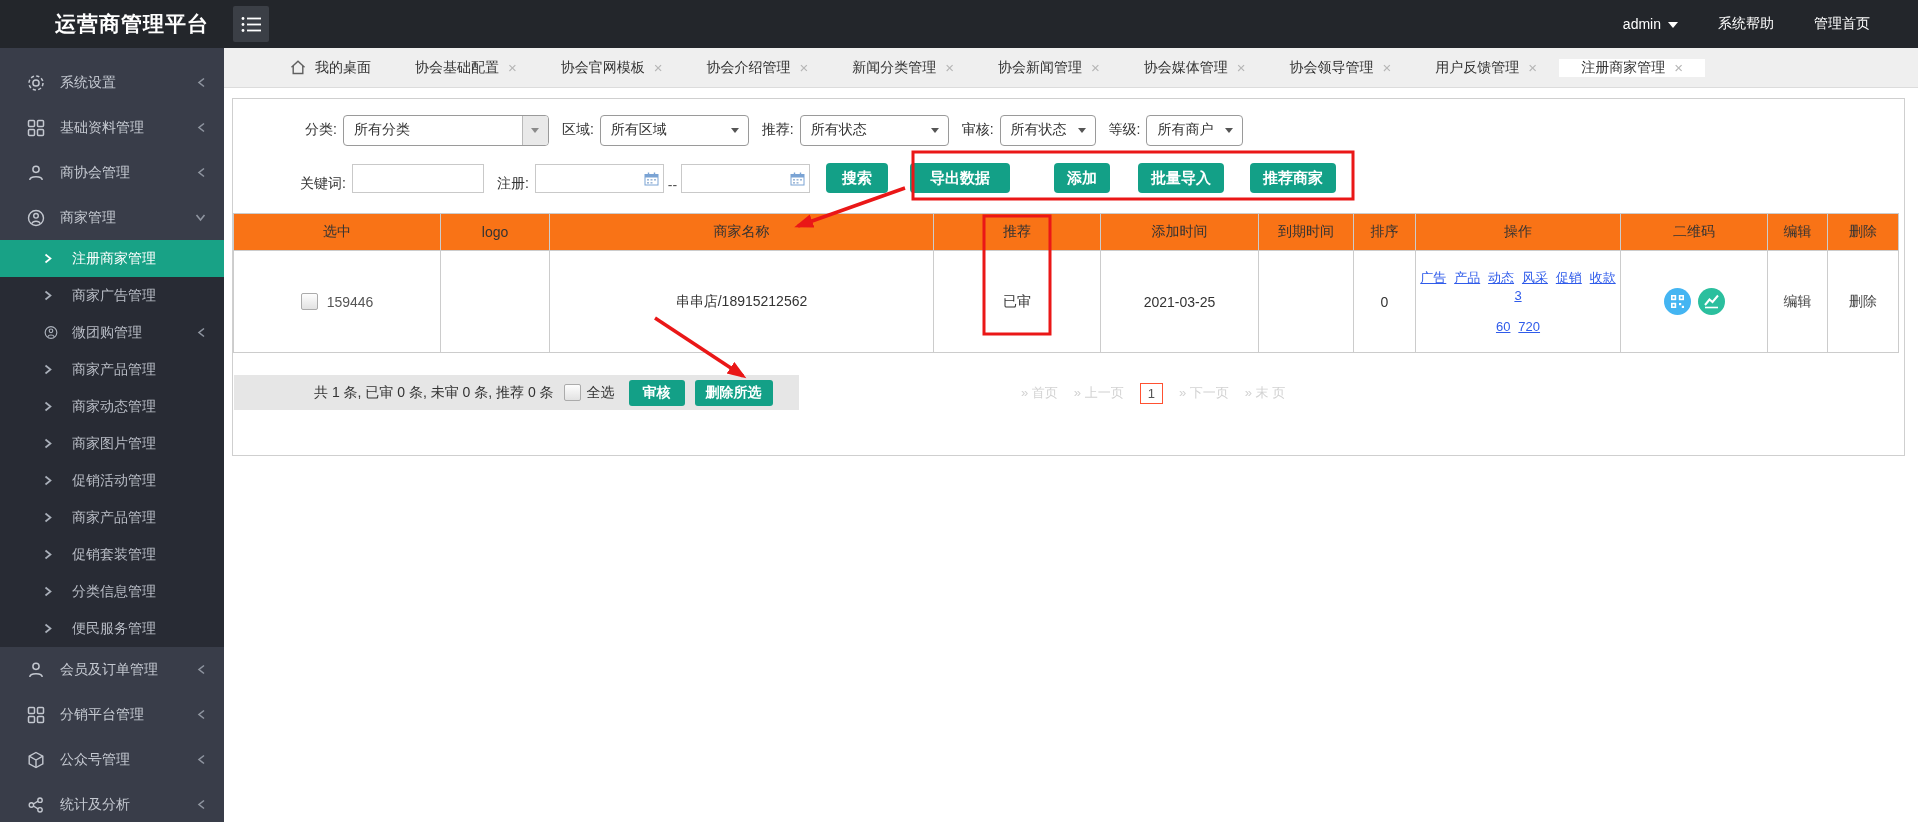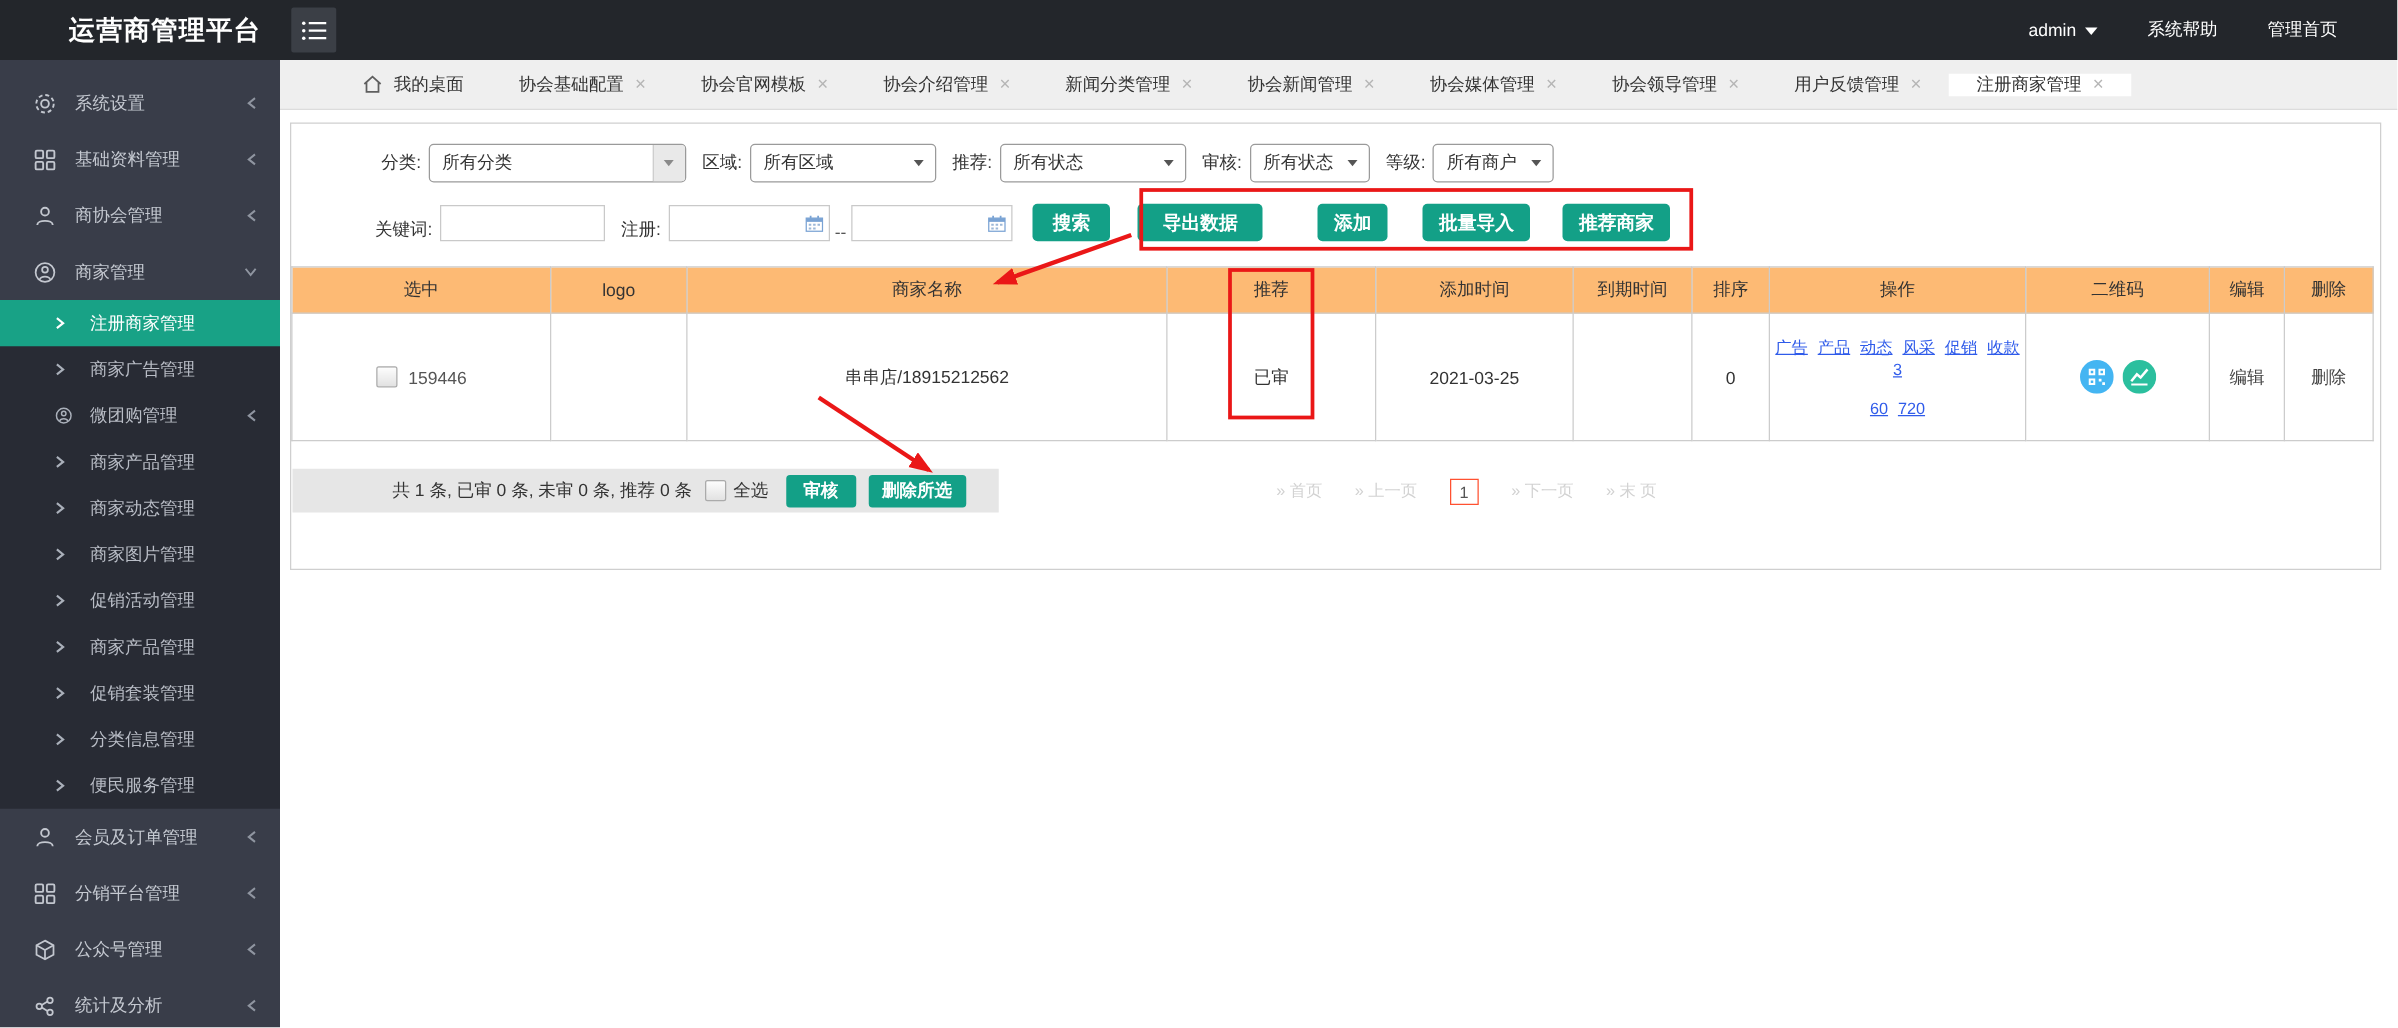--- a/index.html
+++ b/index.html
@@ -62,40 +62,40 @@
   .btn { height:30px; background:#13a087; color:#fff; font-weight:bold; font-size:15px; border:none; border-radius:4px;
     padding:0 13px; display:flex; align-items:center; justify-content:center; cursor:pointer; font-family:inherit; white-space:nowrap; }
   .btn.search { margin-left:16px; padding:0 16px; }
   .btn.b1 { margin-left:22px; padding:0 20px; }
   .btn.b2 { margin-left:44px; }
   .btn.b3 { margin-left:28px; }
   .btn.b4 { margin-left:26px; }
   
   table.grid { position:absolute; left:0; top:114px; width:1665px; border-collapse:collapse; table-layout:fixed; }
   .grid th, .grid td { border:1px solid #ccc; text-align:center; vertical-align:middle; font-size:14px; color:#333; }
-  .grid th { height:37px; background:#fdba74; font-weight:normal; }
+  .grid th { height:37px; background:#f97316; font-weight:normal; }
   .grid td { height:102px; background:#fff; }
   .cell-id { display:flex; align-items:center; justify-content:center; gap:9px; color:#555; }
   .cb { width:17px; height:17px; border:1px solid #ababab; border-radius:2px; background:linear-gradient(#fdfdfd,#e2e2e2); cursor:pointer; flex:0 0 auto; }
   .status-ok { color:#2aa62a; }
   .ops { display:flex; flex-direction:column; justify-content:center; gap:15px; height:100%; }
   .ops a { color:#2f5bea; text-decoration:underline; font-size:13px; margin:0 2px; cursor:pointer; }
   .qrcell { display:flex; align-items:center; justify-content:center; gap:7px; }
   .qrcell svg { cursor:pointer; }
   .plain-link { color:#444; cursor:pointer; }
   
   .footbar { position:absolute; left:1px; top:276px; width:565px; height:35px; background:#e6e6e6;
     display:flex; align-items:center; padding-left:80px; font-size:14px; white-space:nowrap; }
   .footbar .cb { margin-left:10px; }
   .footbar .all { margin-left:6px; }
   .fbtn { height:26px; font-size:14px; border-radius:3px; }
   .fbtn.audit { margin-left:14px; padding:0 14px; }
   .fbtn.delsel { margin-left:10px; padding:0 11px; }
   
-  .pager { position:absolute; left:788px; top:282px; height:24px; display:flex; align-items:center; gap:26px;
+  .pager { position:absolute; left:788px; top:282px; height:24px; display:flex; align-items:center; gap:16px;
     font-size:13px; color:#d2d2d2; white-space:nowrap; }
   .pager .pg { cursor:pointer; }
   .pager .cur { border:1px solid #ff5131; background:#fff; color:#555; padding:2px 7px; cursor:default; }
   
   .anno { position:absolute; left:0; top:0; width:1918px; height:822px; pointer-events:none; z-index:50; }
 </style>
 </head>
 <body>
 
 <div class="topbar">

